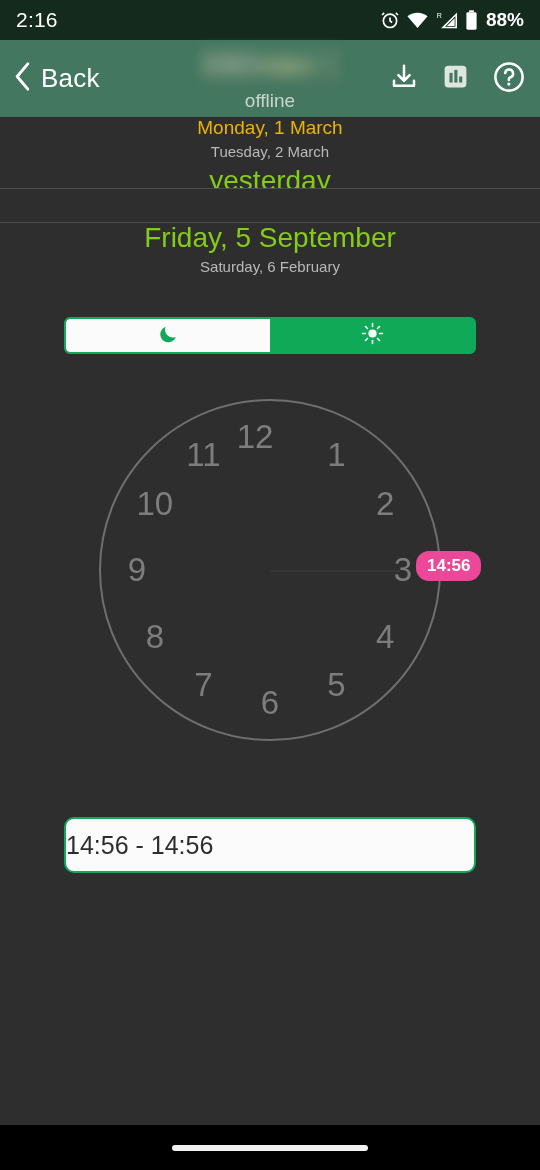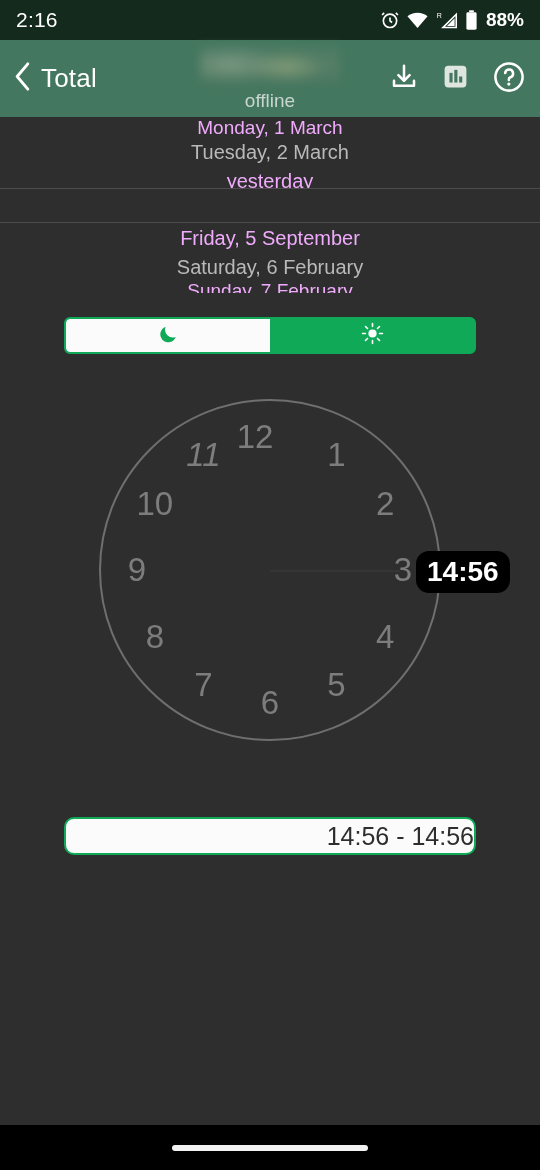--- a/index.html
+++ b/index.html
@@ -80,23 +80,23 @@
     overflow:hidden;
   }
   .wheel {
     position:absolute; left:0; width:540px;
     text-align:center;
     overflow:hidden;
   }
   #wheel-upper { top:0; height:71px; }
   #wheel-lower { top:105px; height:71px; }
   .wheel-row { color:#d8d8d8; white-space:nowrap; }
-  .row-far    { font-size:19px; color:#f0abfc; line-height:22px; }
-  .row-near   { font-size:20px; color:#b9b9b9; line-height:26px; }
-  .row-sel    { font-size:20px; color:#f0abfc; line-height:32px; }
+  .row-far    { font-size:19px; color:#eab308; line-height:22px; }
+  .row-near   { font-size:15px; color:#b9b9b9; line-height:26px; }
+  .row-sel    { font-size:28px; color:#84cc16; line-height:32px; }
 
   .divider {
     position:absolute; left:0; width:540px; height:1px;
     background:#4c4c4c;
   }
   #divider-top    { top:71px; }
   #divider-bottom { top:105px; }
 
   
   #daynight-toggle {
@@ -136,36 +136,36 @@
     position:absolute;
     left:50%; top:50%;
     width:130px; height:2px;
     background:#353535;
     transform-origin:0 50%;
   }
 
   
   #time-badge {
     position:absolute; left:416px; top:551px;
-    background:#000000;
+    background:#ec4899;
     color:#ffffff;
-    font-size:28px; font-weight:700;
+    font-size:17px; font-weight:700;
     padding:5px 11px;
     border-radius:13px;
     white-space:nowrap;
   }
 
   
   #time-range {
     position:absolute; left:64px; top:817px;
-    width:412px; height:38px;
+    width:412px; height:56px;
     background:#fbfbfb;
     border:2px solid #0fa958;
     border-radius:10px;
-    display:flex; align-items:center; justify-content:flex-end;
+    display:flex; align-items:center; justify-content:flex-start;
     cursor:pointer;
   }
   #time-range-label { font-size:25px; color:#2d2d2d; }
 
   #total-label {
     position:absolute; left:0; top:898px; width:540px;
     text-align:center;
     font-size:25px; color:#d5d5d5;
   }
 
@@ -220,21 +220,21 @@
   </div>
 
   <div id="app-bar">
 
     <div id="back-button">
       <span>
         <svg width="20" height="31" viewBox="0 0 20 32" fill="none" stroke="#fff" stroke-width="3" stroke-linecap="round" stroke-linejoin="round">
           <path d="M16 3 5 16l11 13"></path>
         </svg>
       </span>
-      <span id="back-label">Total</span>
+      <span id="back-label">Back</span>
     </div>
 
     <div id="title-block">
       <div id="app-title-blur"></div>
       <div id="app-subtitle">offline</div>
     </div>
 
     <div id="app-bar-actions">
       <span class="icon-btn">
         <svg width="30" height="30" viewBox="0 0 24 24" fill="none" stroke="#fff" stroke-width="2" stroke-linecap="round" stroke-linejoin="round">
@@ -268,21 +268,20 @@
       <div class="wheel-row row-near">Tuesday, 2 March</div>
       <div class="wheel-row row-sel">yesterday</div>
     </div>
 
     <div class="divider" id="divider-top"></div>
     <div class="divider" id="divider-bottom"></div>
 
     <div class="wheel" id="wheel-lower">
       <div class="wheel-row row-sel">Friday, 5 September</div>
       <div class="wheel-row row-near">Saturday, 6 February</div>
-      <div class="wheel-row row-far">Sunday, 7 February</div>
     </div>
   </div>
 
   <div id="daynight-toggle">
     <div class="toggle-seg" id="toggle-night">
       <span>
         <svg width="22" height="22" viewBox="0 0 24 24">
           <path d="M20.5 15.2A8.6 8.6 0 0 1 9.4 4.1a8.7 8.7 0 1 0 11.1 11.1z" fill="#0fa958"></path>
         </svg>
       </span>
@@ -307,21 +306,21 @@
         <div class="clock-num" style="left: 237.5px; top: 55.8186px;">1</div>
         <div class="clock-num" style="left: 286.181px; top: 104.5px;">2</div>
         <div class="clock-num" style="left: 304px; top: 171px;">3</div>
         <div class="clock-num" style="left: 286.181px; top: 237.5px;">4</div>
         <div class="clock-num" style="left: 237.5px; top: 286.181px;">5</div>
         <div class="clock-num" style="left: 171px; top: 304px;">6</div>
         <div class="clock-num" style="left: 104.5px; top: 286.181px;">7</div>
         <div class="clock-num" style="left: 55.8186px; top: 237.5px;">8</div>
         <div class="clock-num" style="left: 38px; top: 171px;">9</div>
         <div class="clock-num" style="left: 55.8186px; top: 104.5px;">10</div>
-        <div class="clock-num" style="left: 104.5px; top: 55.8186px; font-style: italic;">11</div>
+        <div class="clock-num" style="left: 104.5px; top: 55.8186px;">11</div>
         <div class="clock-num" style="left: 156px; top: 38px;">12</div>
       </div>
   </div>
 
   <div id="time-badge">14:56</div>
 
   <div id="time-range">
     <span id="time-range-label">14:56 - 14:56</span>
   </div>
 

